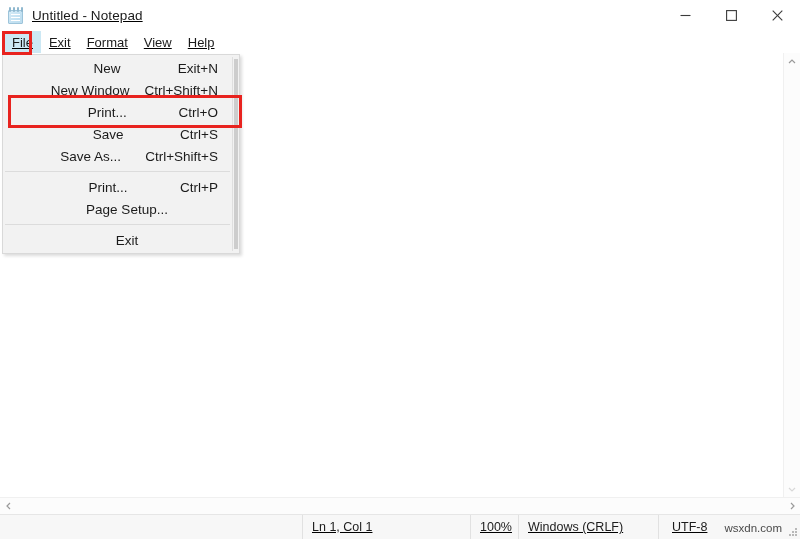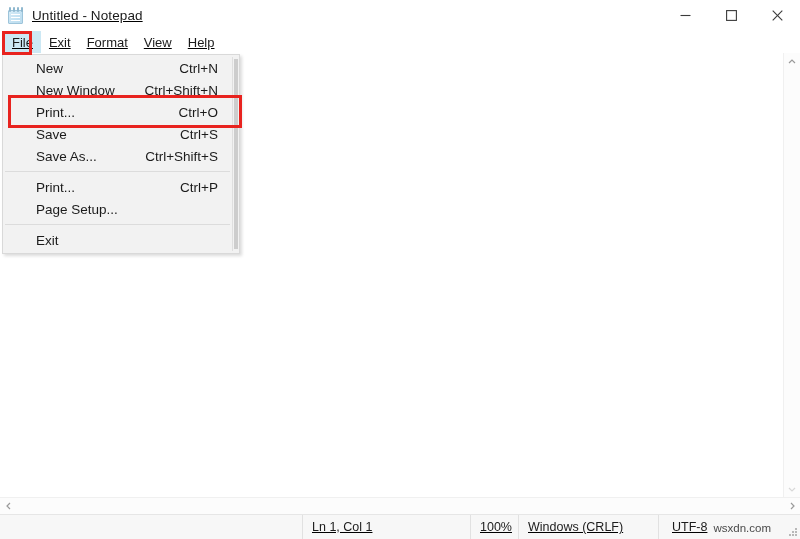--- a/index.html
+++ b/index.html
@@ -217,21 +217,21 @@
     box-sizing: border-box;
     white-space: nowrap;
   }
   .cell-ln   { width: 168px; }
   .cell-zoom { width: 48px; }
   .cell-eol  { width: 140px; }
   .cell-enc  { width: 1px; border-left: 1px solid #e1e1e1; padding-left: 0; }
   .cell-enc-label { padding-left: 13px; display:flex; align-items:center; }
   .watermark {
     position: absolute;
-    right: 29px;
+    right: 18px;
     top: 0;
     height: 25px;
     display: flex;
     align-items: center;
     font-size: 11.5px;
     color: #4a4a4a;
   }
   .grip {
     position: absolute;
     right: 2px;
@@ -251,20 +251,21 @@
     left: 2px;
     top: 54px;
     width: 238px;
     background: #f2f2f2;
     border: 1px solid #d9d9d9;
     box-shadow: 2px 2px 3px rgba(0,0,0,0.14);
     z-index: 30;
     padding: 2px 0 2px 0;
     box-sizing: border-box;
     display: flex;
+    text-align: center;
   }
   .menu-inner {
     flex: 1 1 auto;
     display: flex;
     flex-direction: column;
   }
   .menu-item {
     height: 22px;
     display: flex;
     align-items: center;
@@ -398,21 +399,21 @@
       <i style="left:0px;top:6px"></i>
         <i style="left:3px;top:6px"></i>
         <i style="left:6px;top:6px"></i>
     </div>
   </div>
 
   <div class="menu-popup">
     <div class="menu-inner">
       <div class="menu-item">
         <span class="label">New</span>
-        <span class="accel">Ctrl+N</span>
+        <span class="accel">Exit+N</span>
       </div>
       <div class="menu-item">
         <span class="label">New Window</span>
         <span class="accel">Ctrl+Shift+N</span>
       </div>
       <div class="menu-item">
         <span class="label">Print...</span>
         <span class="accel">Ctrl+O</span>
       </div>
       <div class="menu-item">

